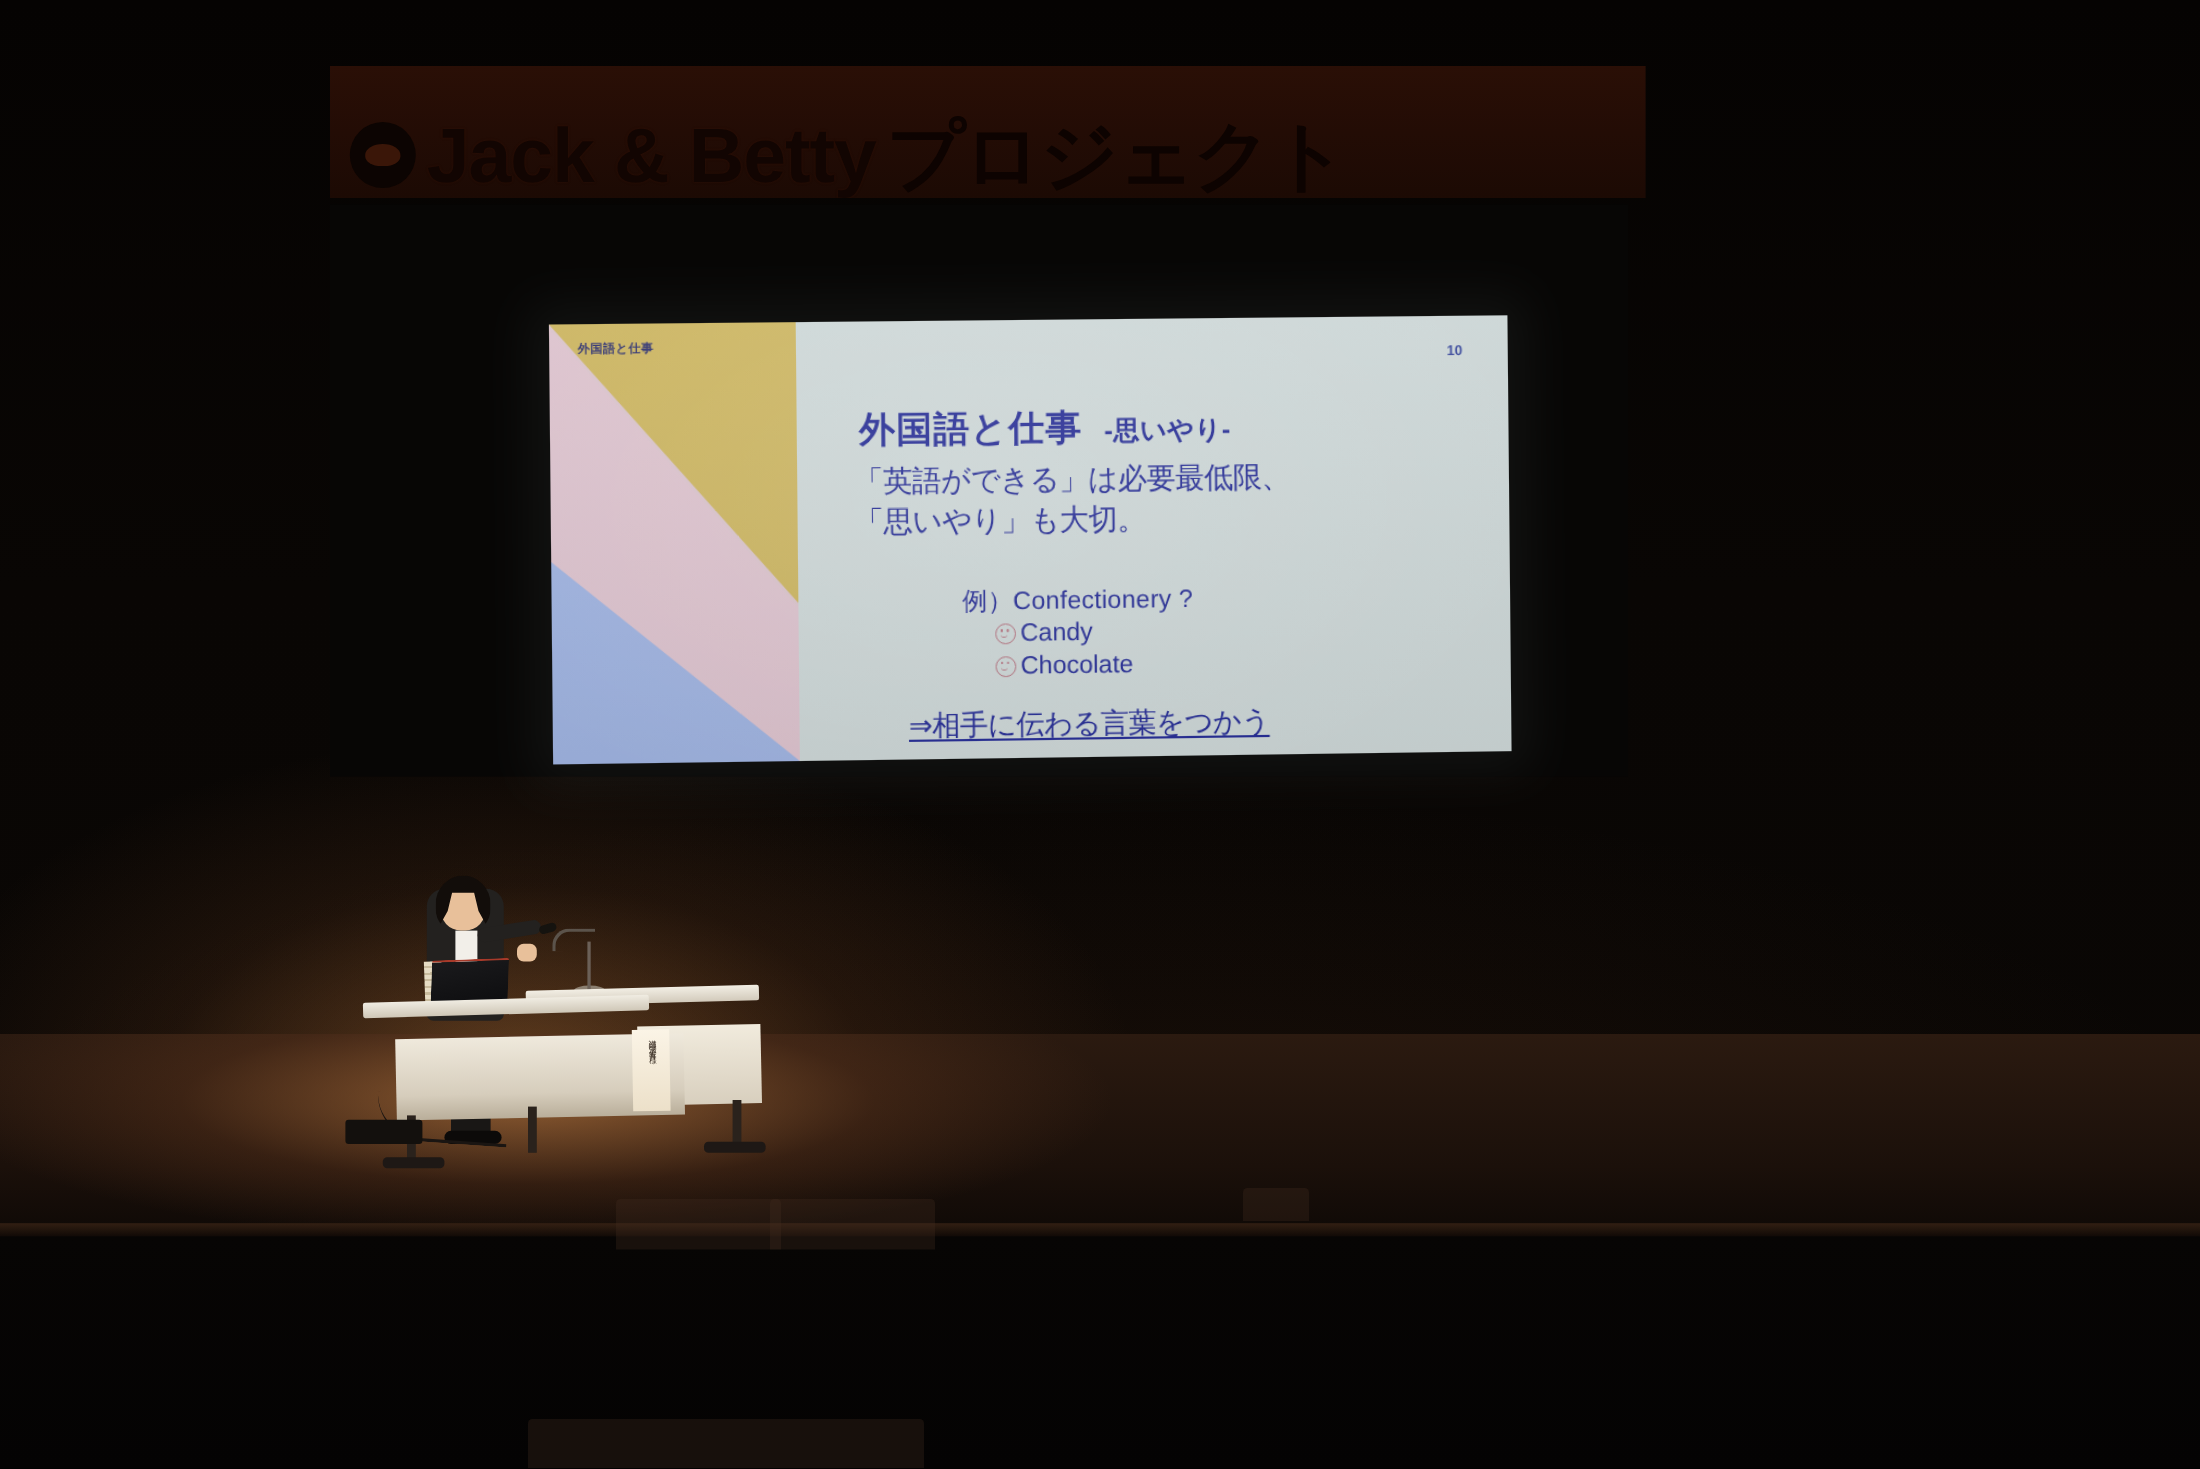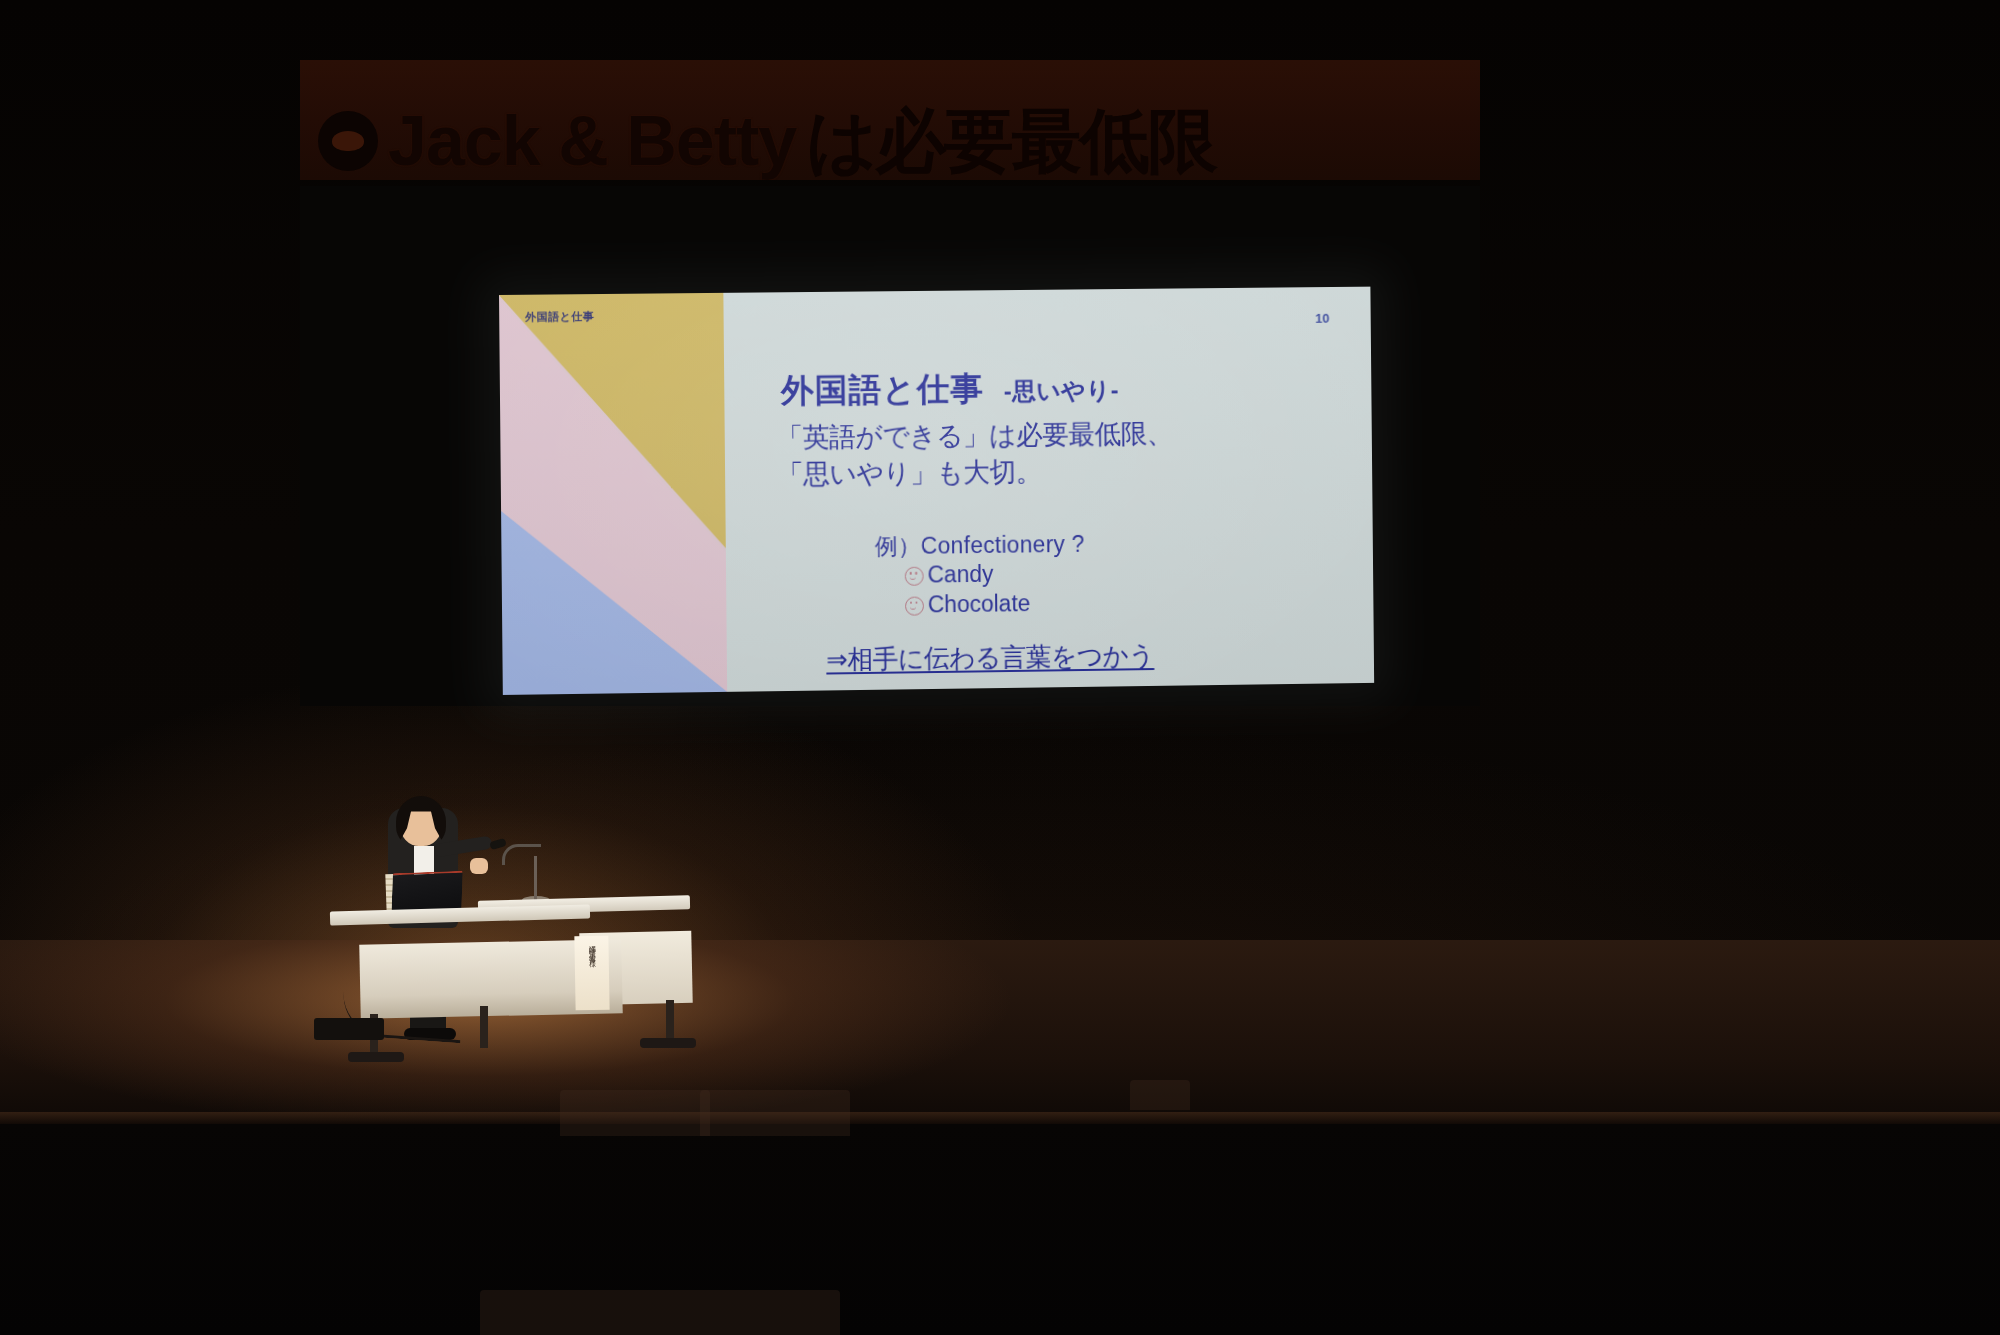--- a/index.html
+++ b/index.html
@@ -31,20 +31,21 @@
     pointer-events: none;
   }
 
   
   .banner {
     position: absolute;
     left: 300px; top: 60px;
     width: 1180px; height: 120px;
     background: linear-gradient(180deg, #2a0f06 0%, #230c05 50%, #1c0a04 100%);
     overflow: hidden;
+    padding-left: 16px;
   }
   .banner-inner {
     position: absolute;
     left: 18px; top: 46px;
     display: flex;
     align-items: center;
     gap: 10px;
     white-space: nowrap;
   }
   .banner-logo {
@@ -465,21 +466,21 @@
 <body>
 
 <div class="scene">
 
   <div class="hall-wall"></div>
 
   <div class="banner">
     <div class="banner-inner">
       <span class="banner-logo"></span>
       <span class="banner-text">Jack &amp; Betty</span>
-      <span class="banner-text-jp">は必要最低限</span>
+      <span class="banner-text-jp">プロジェクト</span>
     </div>
   </div>
 
   <div class="screen-frame"></div>
 
   <div class="slide">
 
     <div class="slide-deco">
       <div class="deco-gold"></div>
       <div class="deco-pink"></div>

